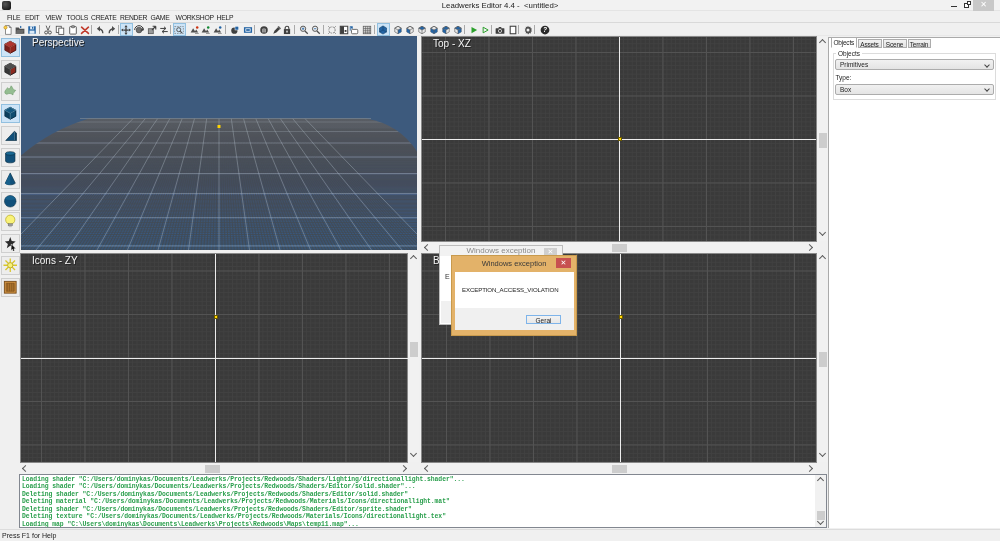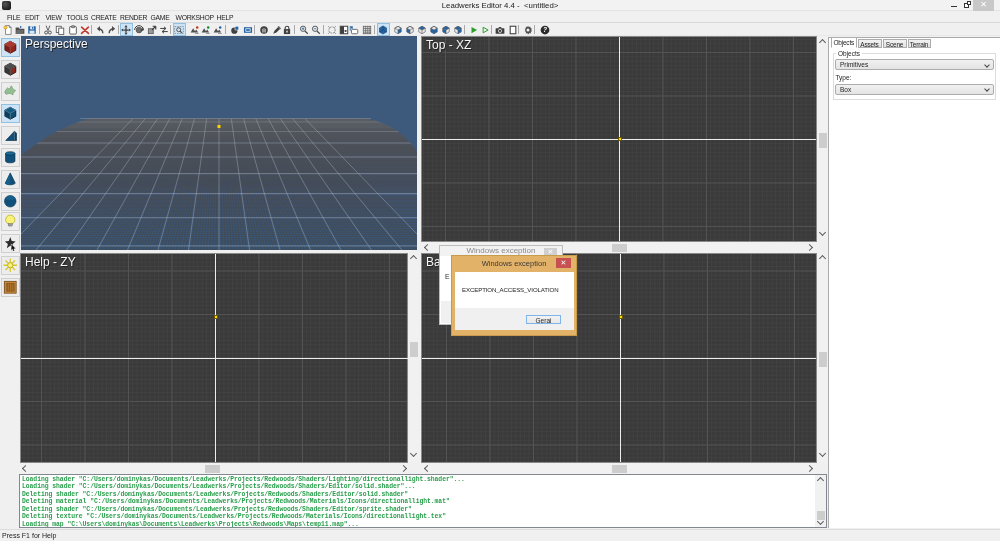--- a/index.html
+++ b/index.html
@@ -12,21 +12,21 @@
 #toolbar{left:0;top:24px;width:1000px;height:12px;background:#f0f0f0;border-bottom:1px solid #e8e8e8}
 .tb{position:absolute;top:0.5px;width:10px;height:10px}
 .tb svg{display:block;width:10px;height:10px}
 .tbsep{position:absolute;top:1px;width:1px;height:9px;background:#a9a9a9}
 .tbhl{position:absolute;top:-1px;width:13px;height:13px;background:#cde4f7;border:1px solid #92c0e0}
 #sidebar{left:0;top:36px;width:20px;height:300px}
 .sbi{position:absolute;left:0.5px;width:19px;height:19.5px;background:#ededed;border:1px solid #cfcfcf}
 .sbi svg{display:block;margin:1.5px auto 0;width:14.5px;height:14.5px}
 .sbihl{background:#cde4f7;border:1px solid #92c0e0}
 .vp{position:absolute;background:#3a3a3a;border:1px solid #898989}
-.vplabel{position:absolute;left:4px;top:1px;font-size:12px;color:#f5f5f5;text-shadow:1px 1px 0 #222}
+.vplabel{position:absolute;left:11px;top:1px;font-size:10px;color:#f5f5f5;text-shadow:1px 1px 0 #222}
 .axisv{position:absolute;width:1px;background:#ededed}
 .axish{position:absolute;height:1px;background:#ededed}
 .dot{position:absolute;width:4px;height:4px;background:#ffd400;border:1px solid #6b5a00}
 .sbV{position:absolute;width:11px;background:#f1f1f1}
 .sbH{position:absolute;height:11px;background:#f1f1f1}
 .thumb{position:absolute;background:#cdcdcd}
 .ar{position:absolute;width:5px;height:5px;border-left:1.4px solid #5c5c5c;border-bottom:1.4px solid #5c5c5c}
 .arU{transform:rotate(135deg)}.arD{transform:rotate(-45deg)}.arL{transform:rotate(45deg)}.arR{transform:rotate(-135deg)}
 #console{left:19px;top:474px;width:808px;height:54px;background:#fff;border:1px solid #828790;overflow:hidden}
 #console pre{font-family:"Liberation Mono",monospace;font-size:6.4px;line-height:7.45px;color:#289e4b;
@@ -783,21 +783,21 @@
 </div>
 
 <div class="vp" style="left:20px;top:253px;width:388px;height:210px;
  background-image:
   linear-gradient(to right,#535353 1px,transparent 1px),
   linear-gradient(to bottom,#535353 1px,transparent 1px),
   linear-gradient(to right,#414141 1px,transparent 1px),
   linear-gradient(to bottom,#414141 1px,transparent 1px);
  background-size:43.5px 100%,100% 43.5px,4.35px 100%,100% 4.35px;
  background-position:20px 0,0 16.5px,2.6px 0,0 3.45px;">
-<span class="vplabel">Help - ZY</span>
+<span class="vplabel">Icons - ZY</span>
 <i class="axisv" style="left:194px;top:0;height:208px"></i>
 <i class="axish" style="top:103.5px;left:0;width:388px"></i>
 <i class="dot" style="left:192.5px;top:60.5px"></i>
 </div>
 <div class="sbV" style="left:408px;top:253px;height:209px">
  <i class="ar arU" style="left:2.5px;top:3px"></i>
     <i class="ar arD" style="left:2.5px;top:198px"></i>
  <i class="thumb" style="left:1.5px;top:89px;width:8px;height:15px"></i>
 </div>
 <div class="sbH" style="left:20px;top:463px;width:388px">

